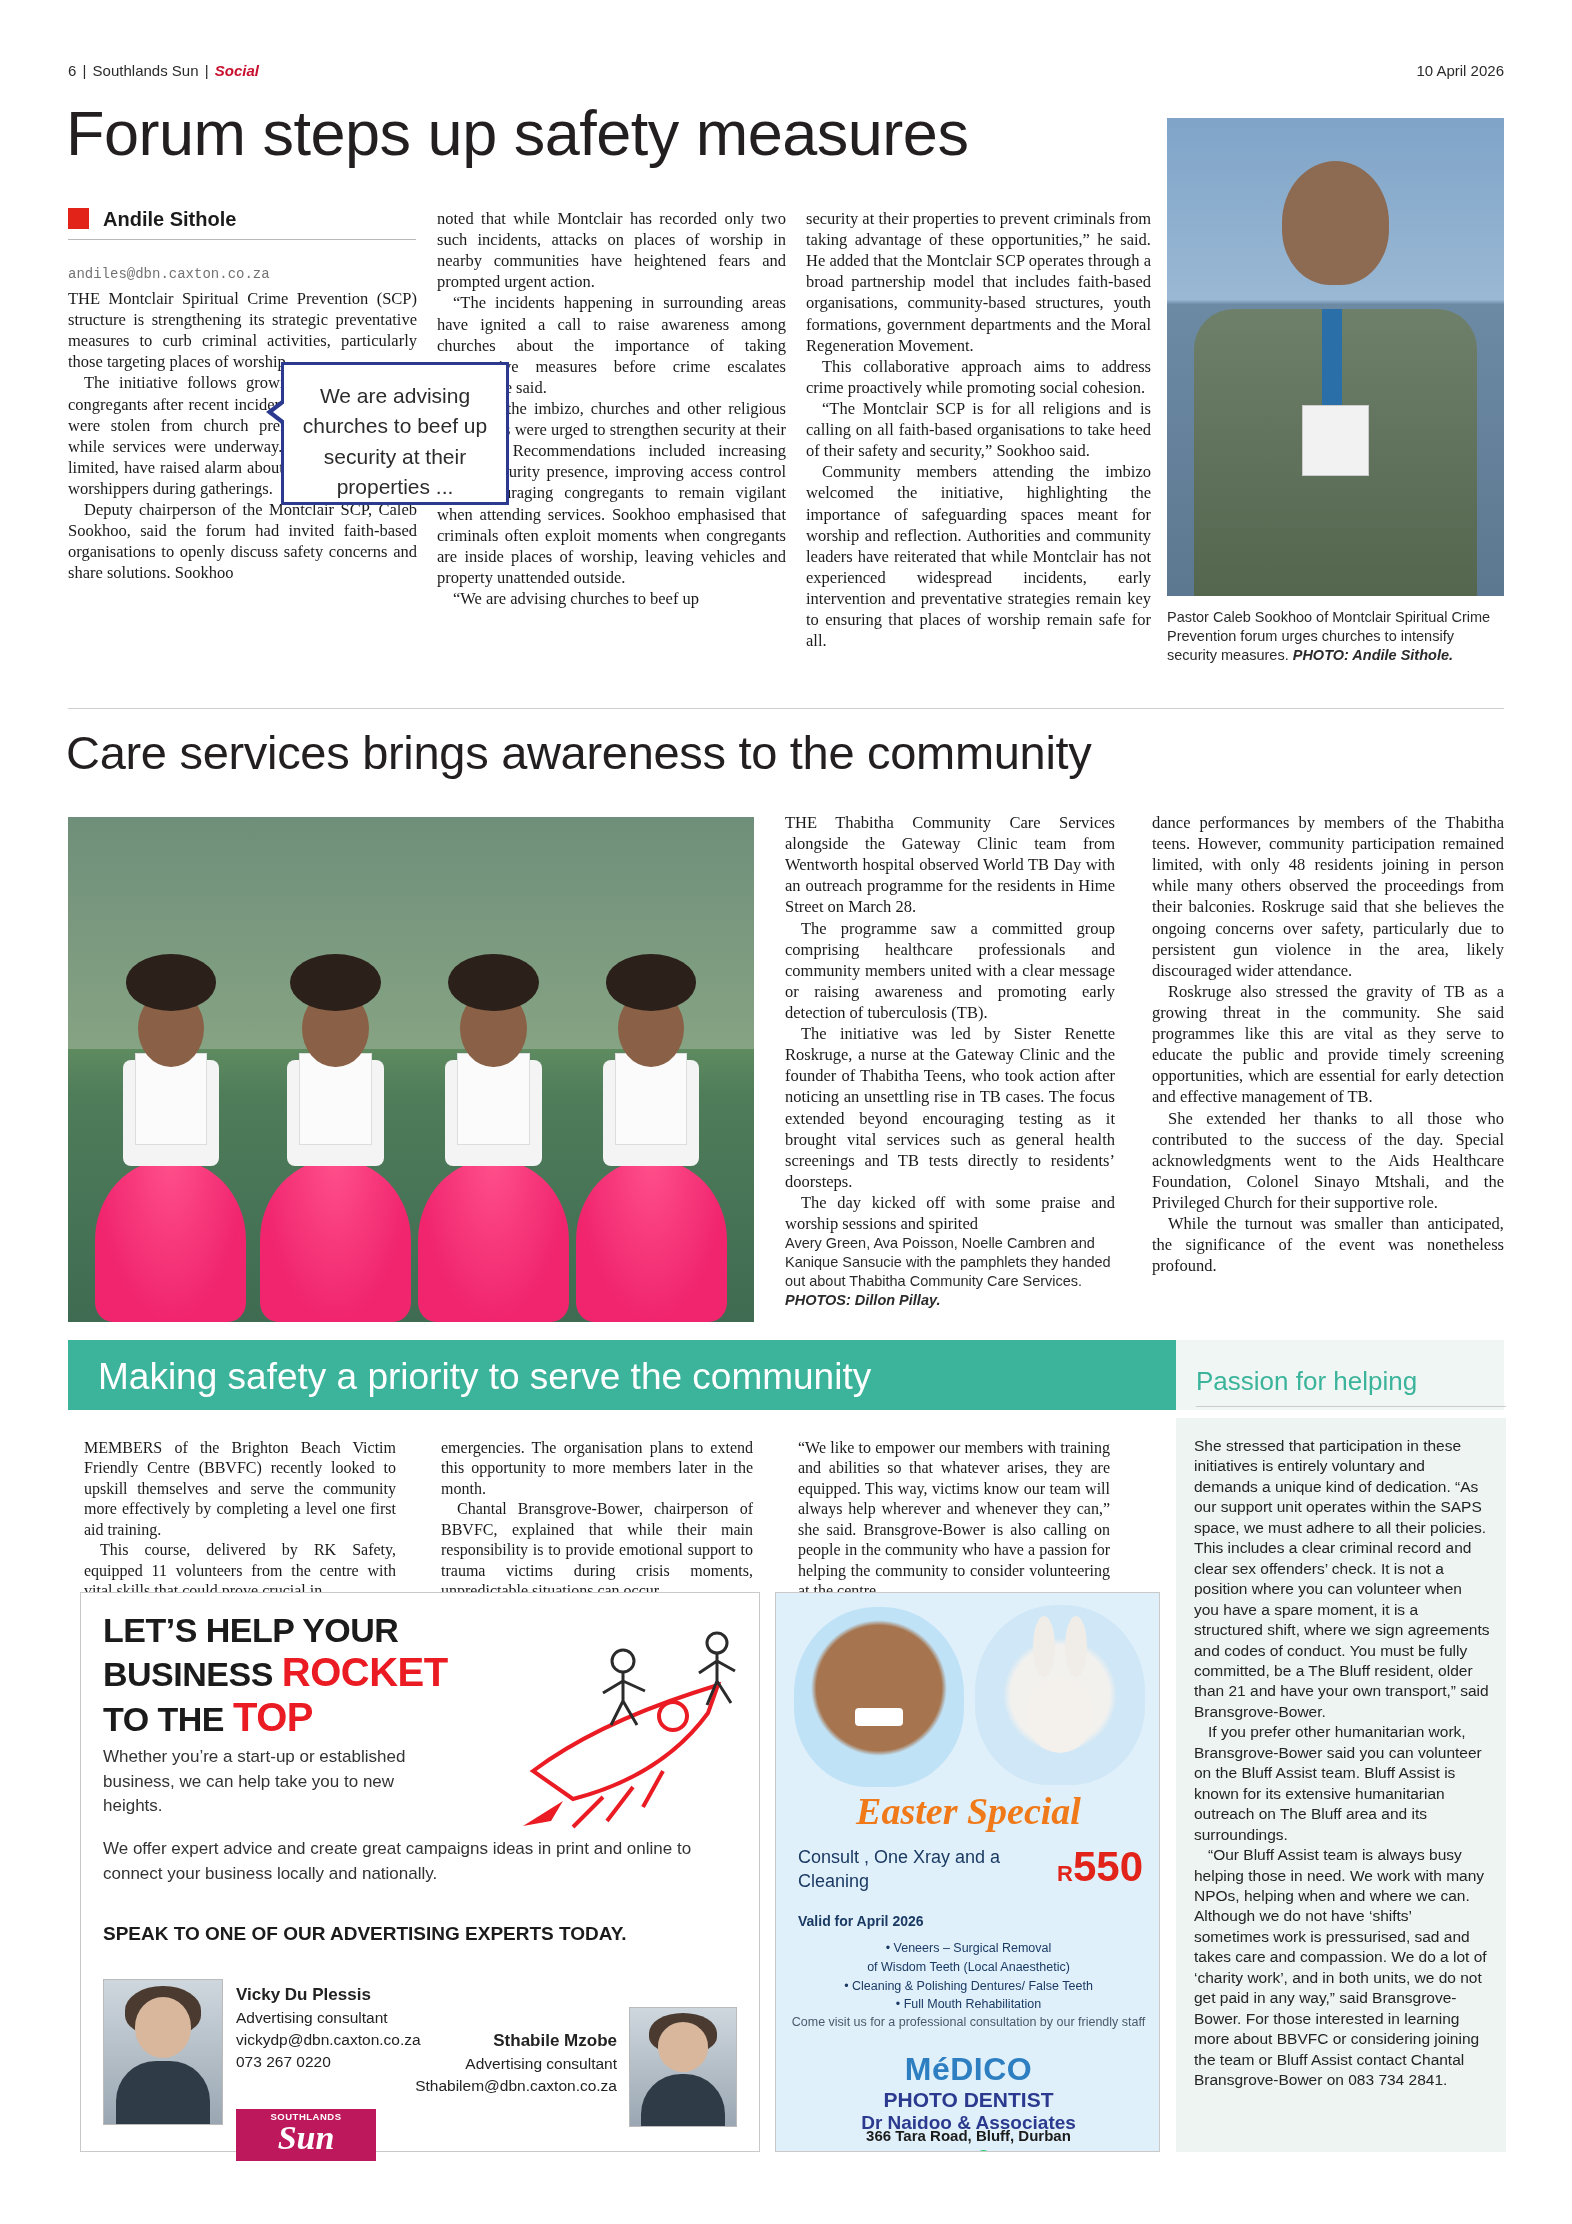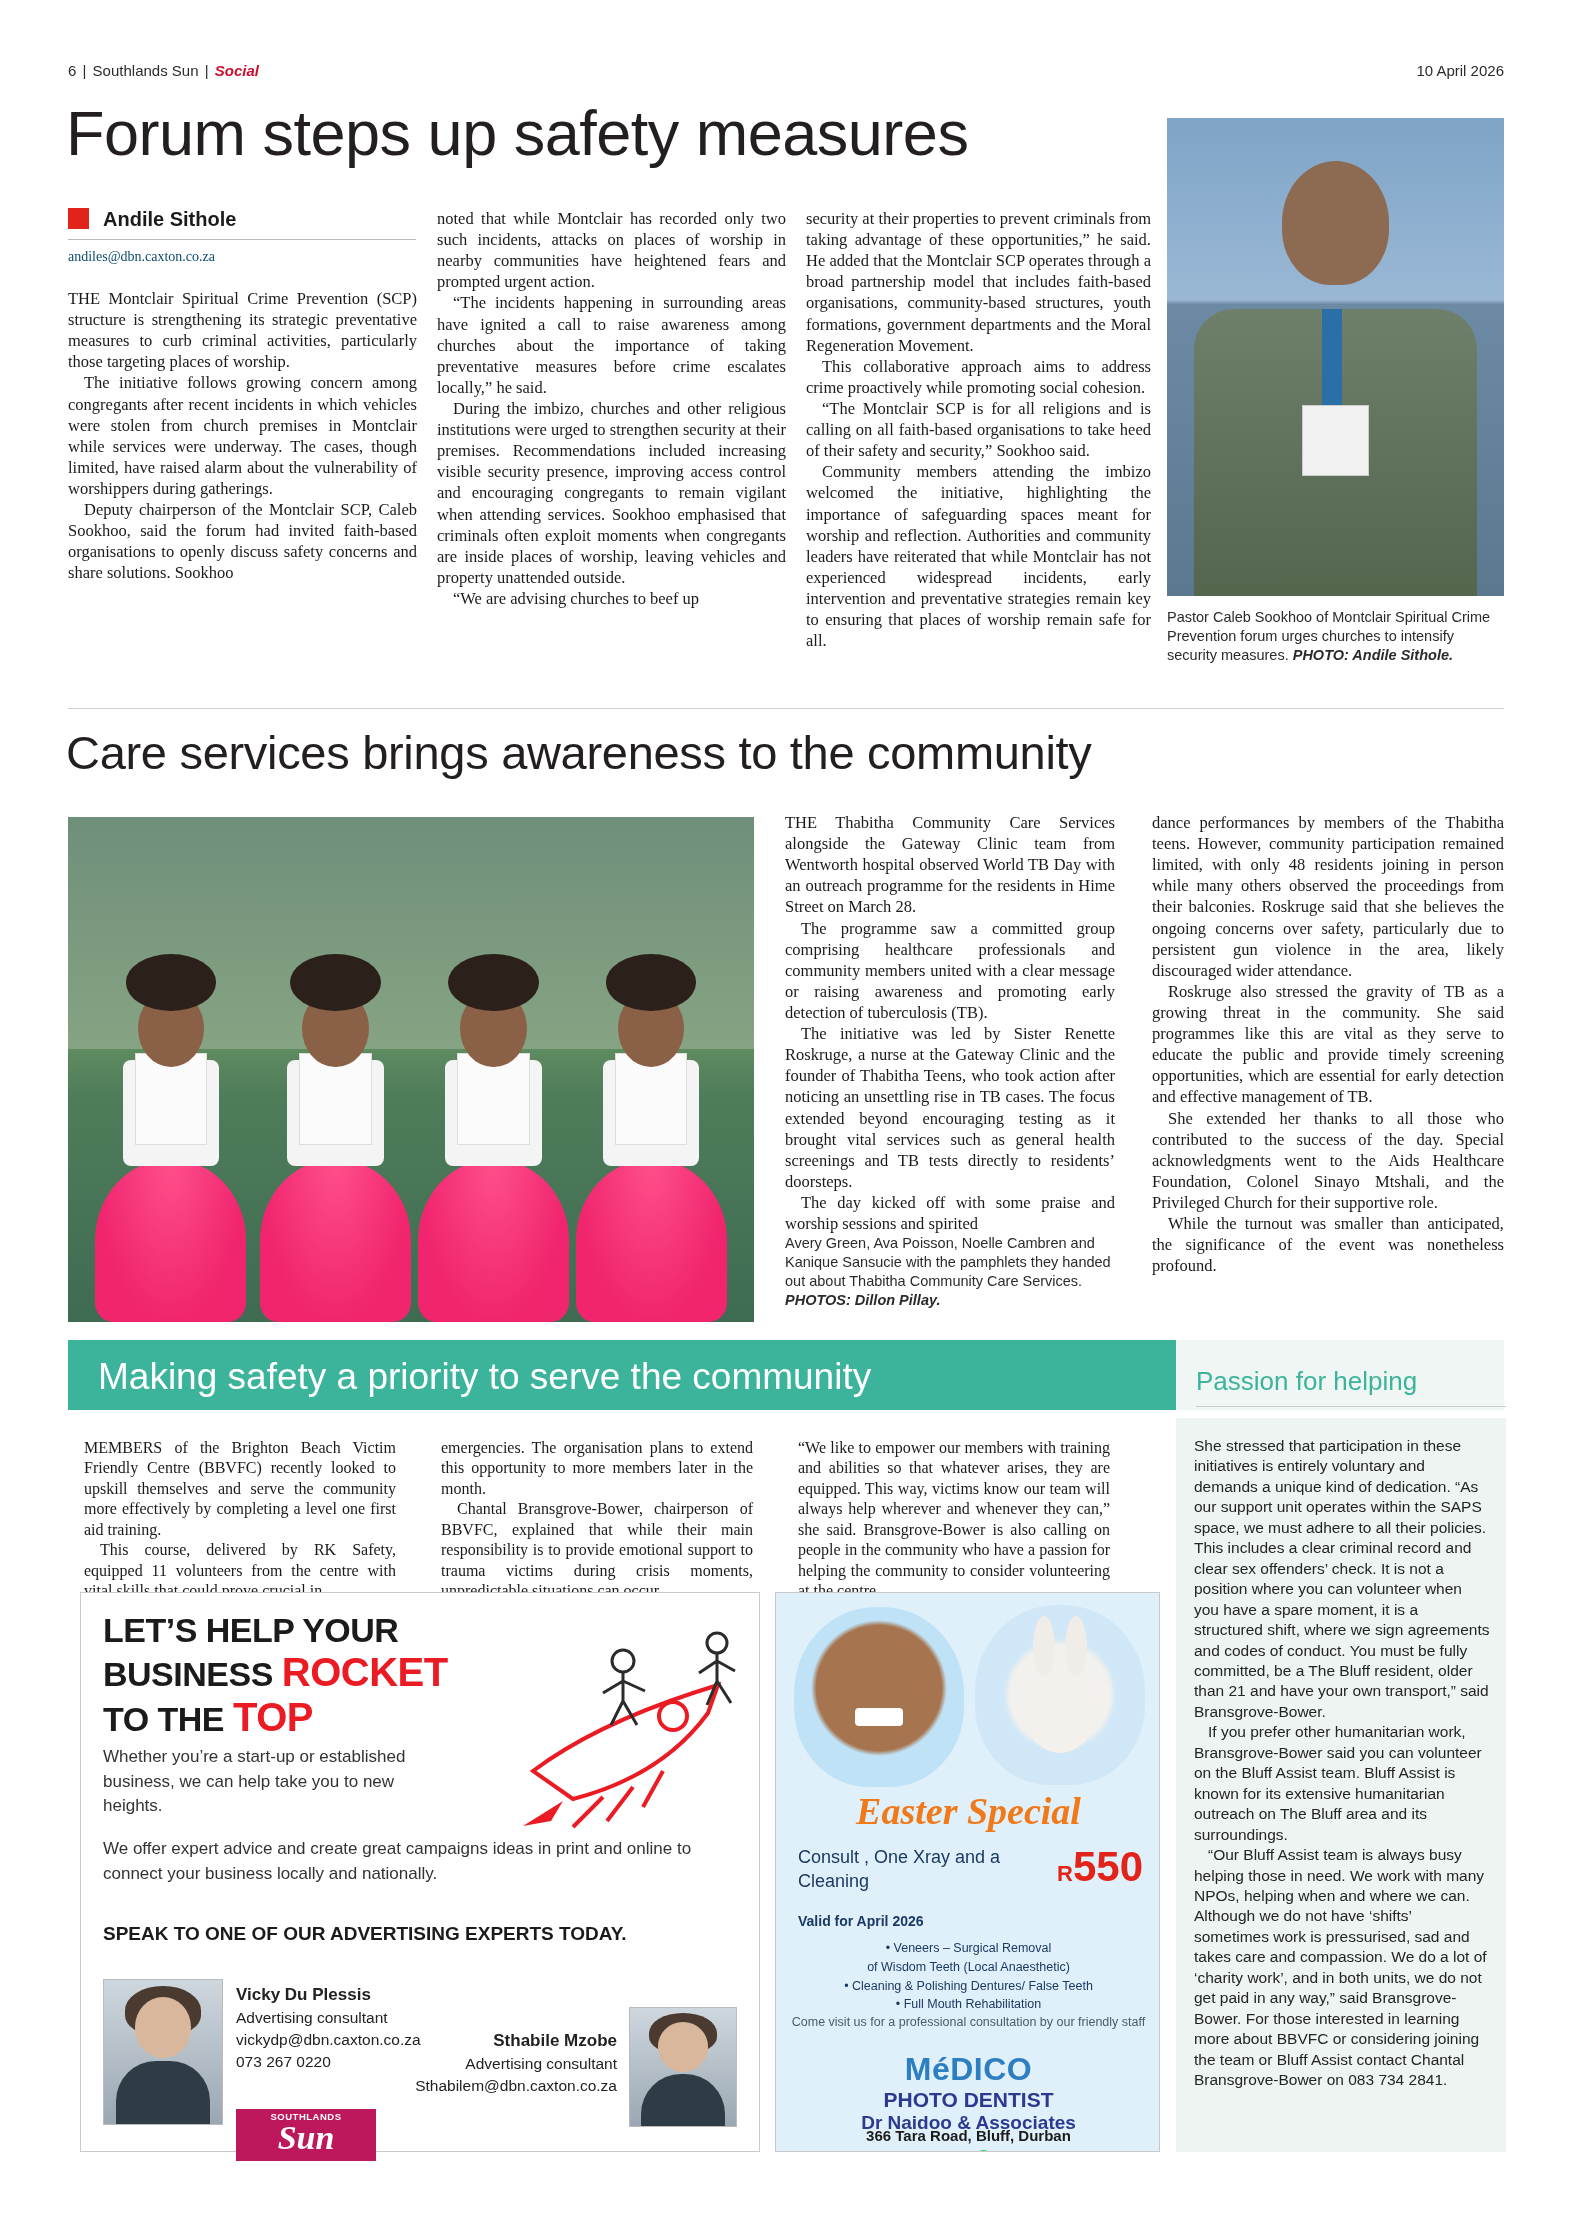--- a/index.html
+++ b/index.html
@@ -31,21 +31,21 @@
     font-family:"Liberation Sans", sans-serif;
     font-weight:300; font-size:63px; line-height:1.0; letter-spacing:-0.5px;
     color:#231f20;
   }
 
   
   .byline-box { position:absolute; left:68px; top:208px; width:348px; }
   .byline-sq { display:inline-block; width:21px; height:21px; background:#e2231a; vertical-align:-3px; margin-right:10px; }
   .byline-name { font-family:"Liberation Sans", sans-serif; font-weight:bold; font-size:20px; color:#1b1b1b; }
   .byline-rule { border-bottom:1px solid #b9b9b9; margin-top:8px; }
-  .byline-mail { font-family:Liberation Serif, serif; font-size:14px; color:#0c4a6e; margin-top:9px; }
+  .byline-mail { font-family:Liberation Mono, monospace; font-size:14px; color:#737373; margin-top:26px; }
 
   
   .col { position:absolute; font-size:16.5px; line-height:1.28; text-align:justify; }
   .col p { margin:0; text-indent:16px; }
   .col p.first { text-indent:0; }
   .c1 { left:68px; top:288px; width:349px; }
   .c2 { left:437px; top:208px; width:349px; }
   .c3 { left:806px; top:208px; width:345px; }
 
   
@@ -281,20 +281,25 @@
     <p>“We are advising churches to beef up</p>
   </div>
 
   <div class="col c3">
     <p class="first">security at their properties to prevent criminals from taking advantage of these opportunities,” he said. He added that the Montclair SCP operates through a broad partnership model that includes faith-based organisations, community-based structures, youth formations, government departments and the Moral Regeneration Movement.</p>
     <p>This collaborative approach aims to address crime proactively while promoting social cohesion.</p>
     <p>“The Montclair SCP is for all religions and is calling on all faith-based organisations to take heed of their safety and security,” Sookhoo said.</p>
     <p>Community members attending the imbizo welcomed the initiative, highlighting the importance of safeguarding spaces meant for worship and reflection. Authorities and community leaders have reiterated that while Montclair has not experienced widespread incidents, early intervention and preventative strategies remain key to ensuring that places of worship remain safe for all.</p>
   </div>
 
+  <div class="pull">
+    <div class="tail"></div>
+    <div class="tail2"></div>
+    <div class="txt">We are advising churches to beef up security at their properties ...</div>
+  </div>
 
   <div class="photo1">
     <div class="ph-pastor">
       <div class="head"></div>
       <div class="shirt"></div>
       <div class="lanyard"></div>
       <div class="badge"></div>
     </div>
   </div>
   <div class="cap cap1">

